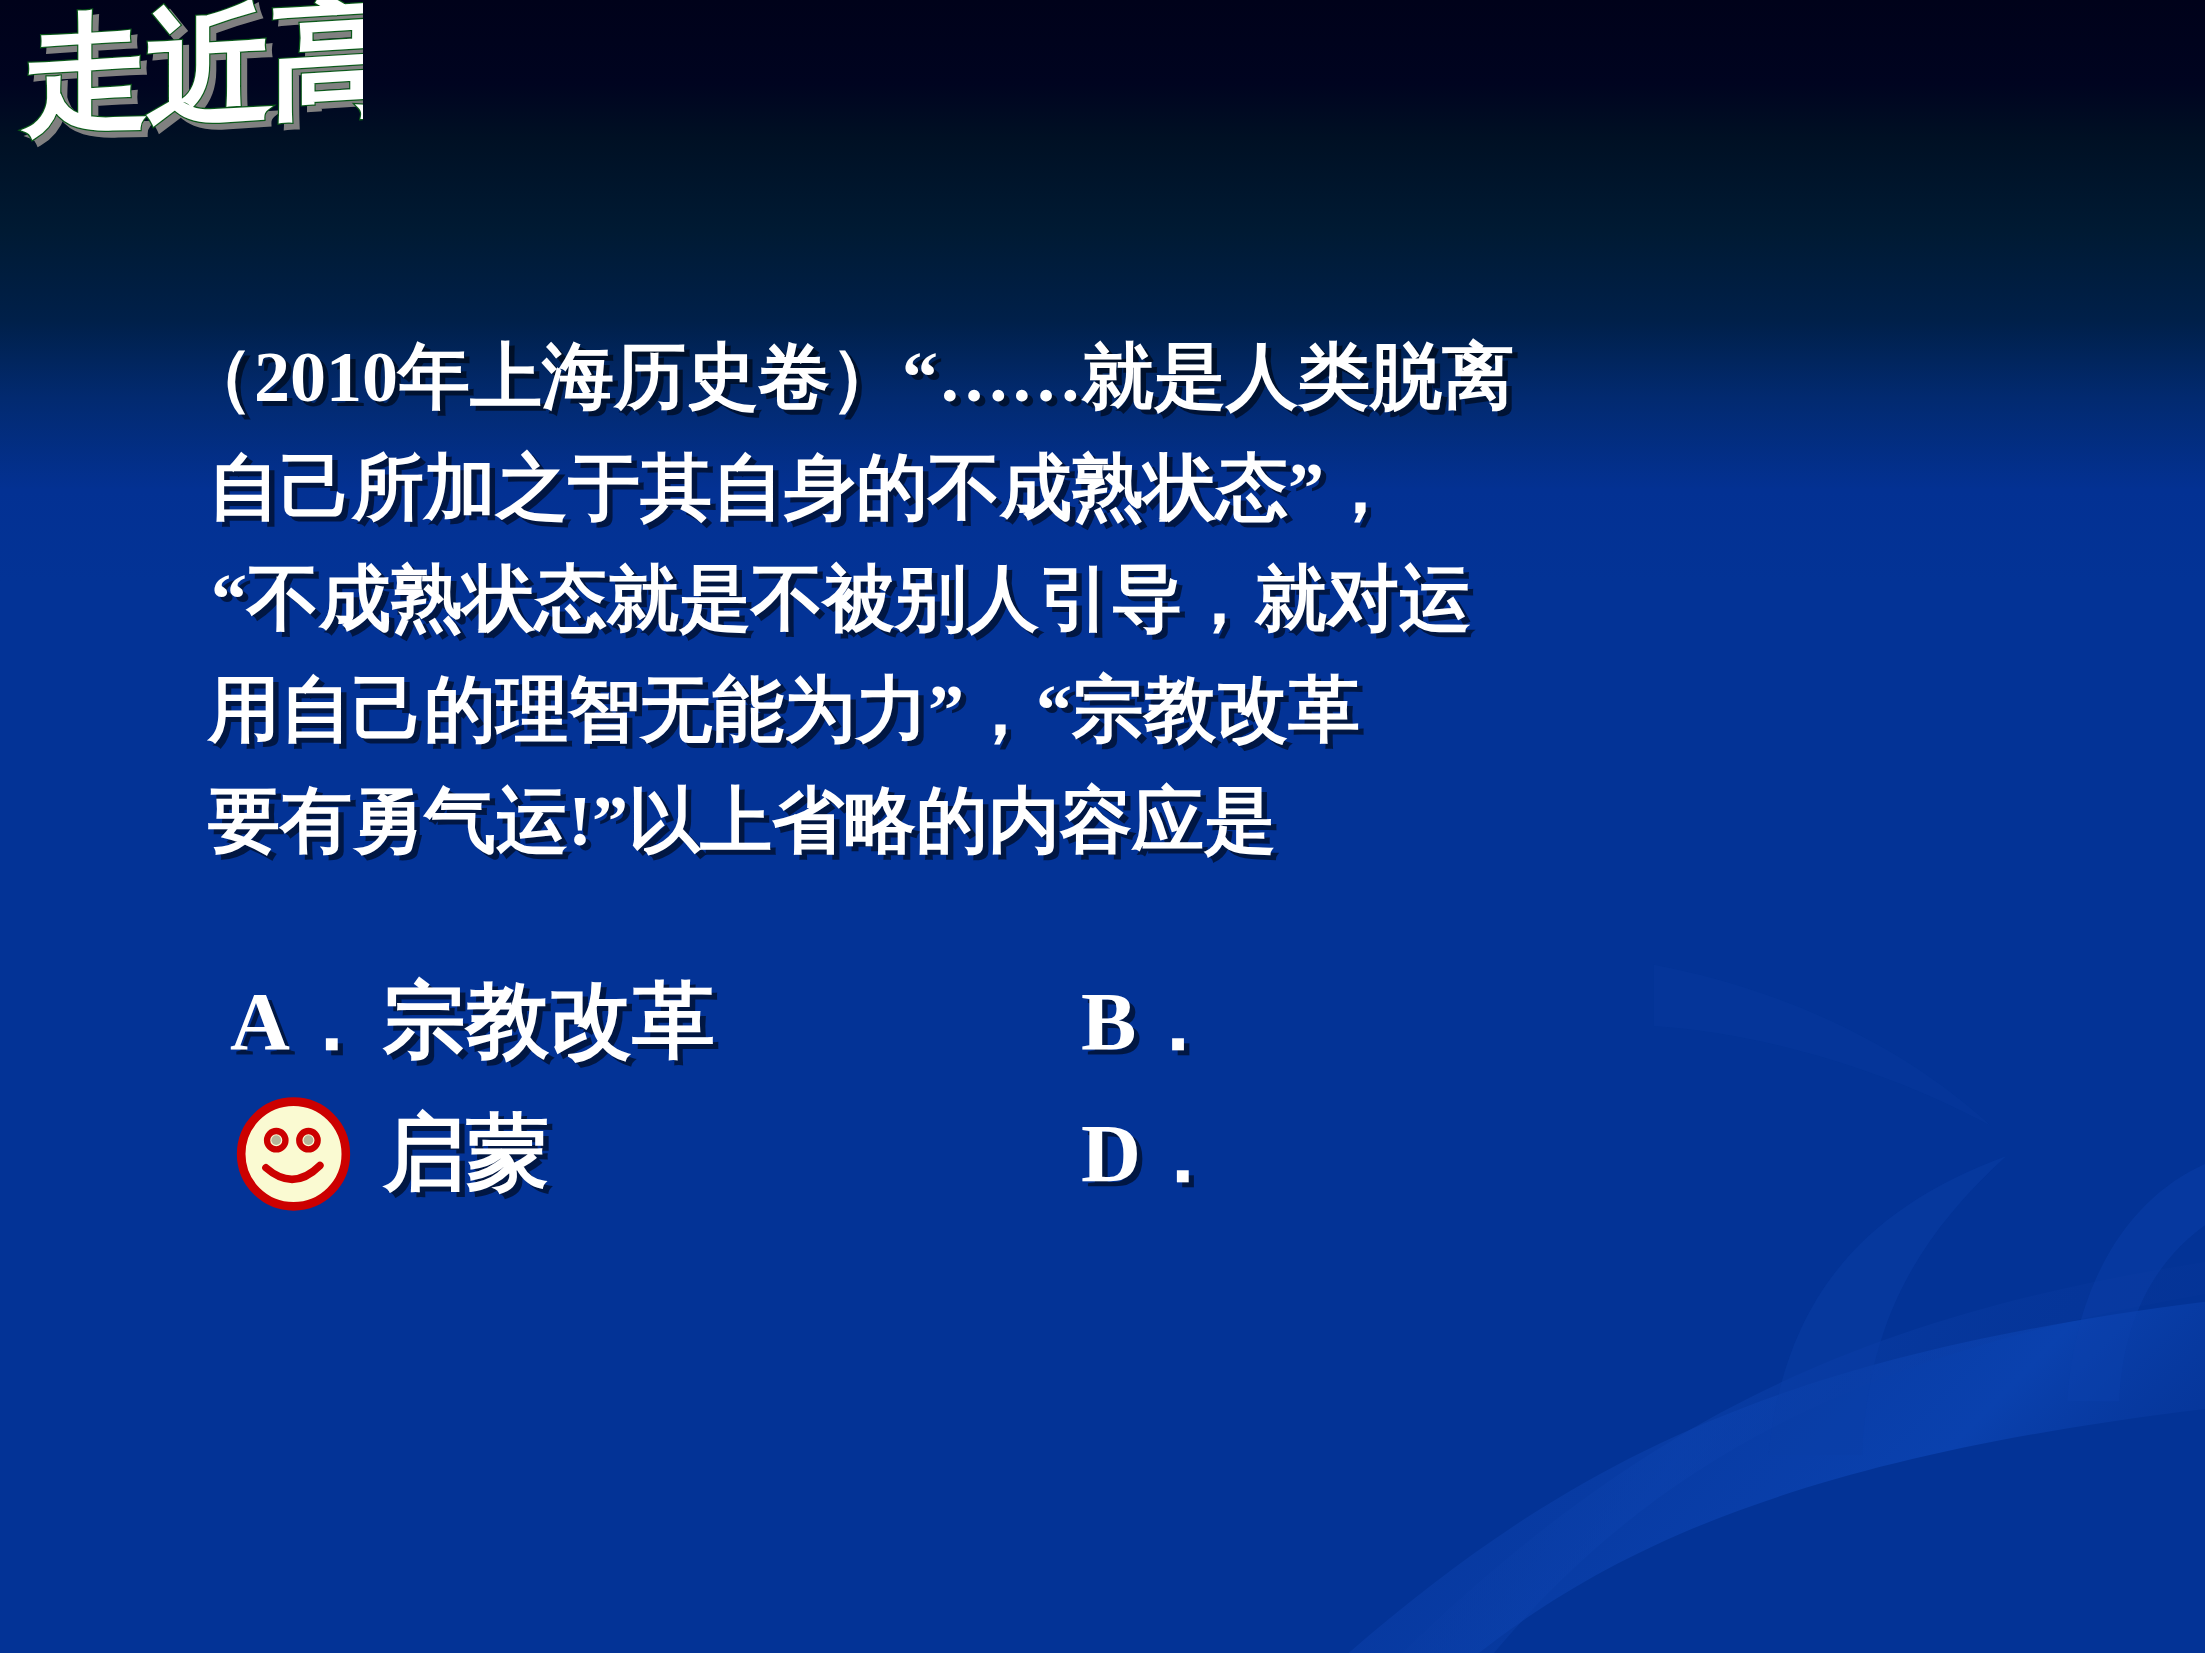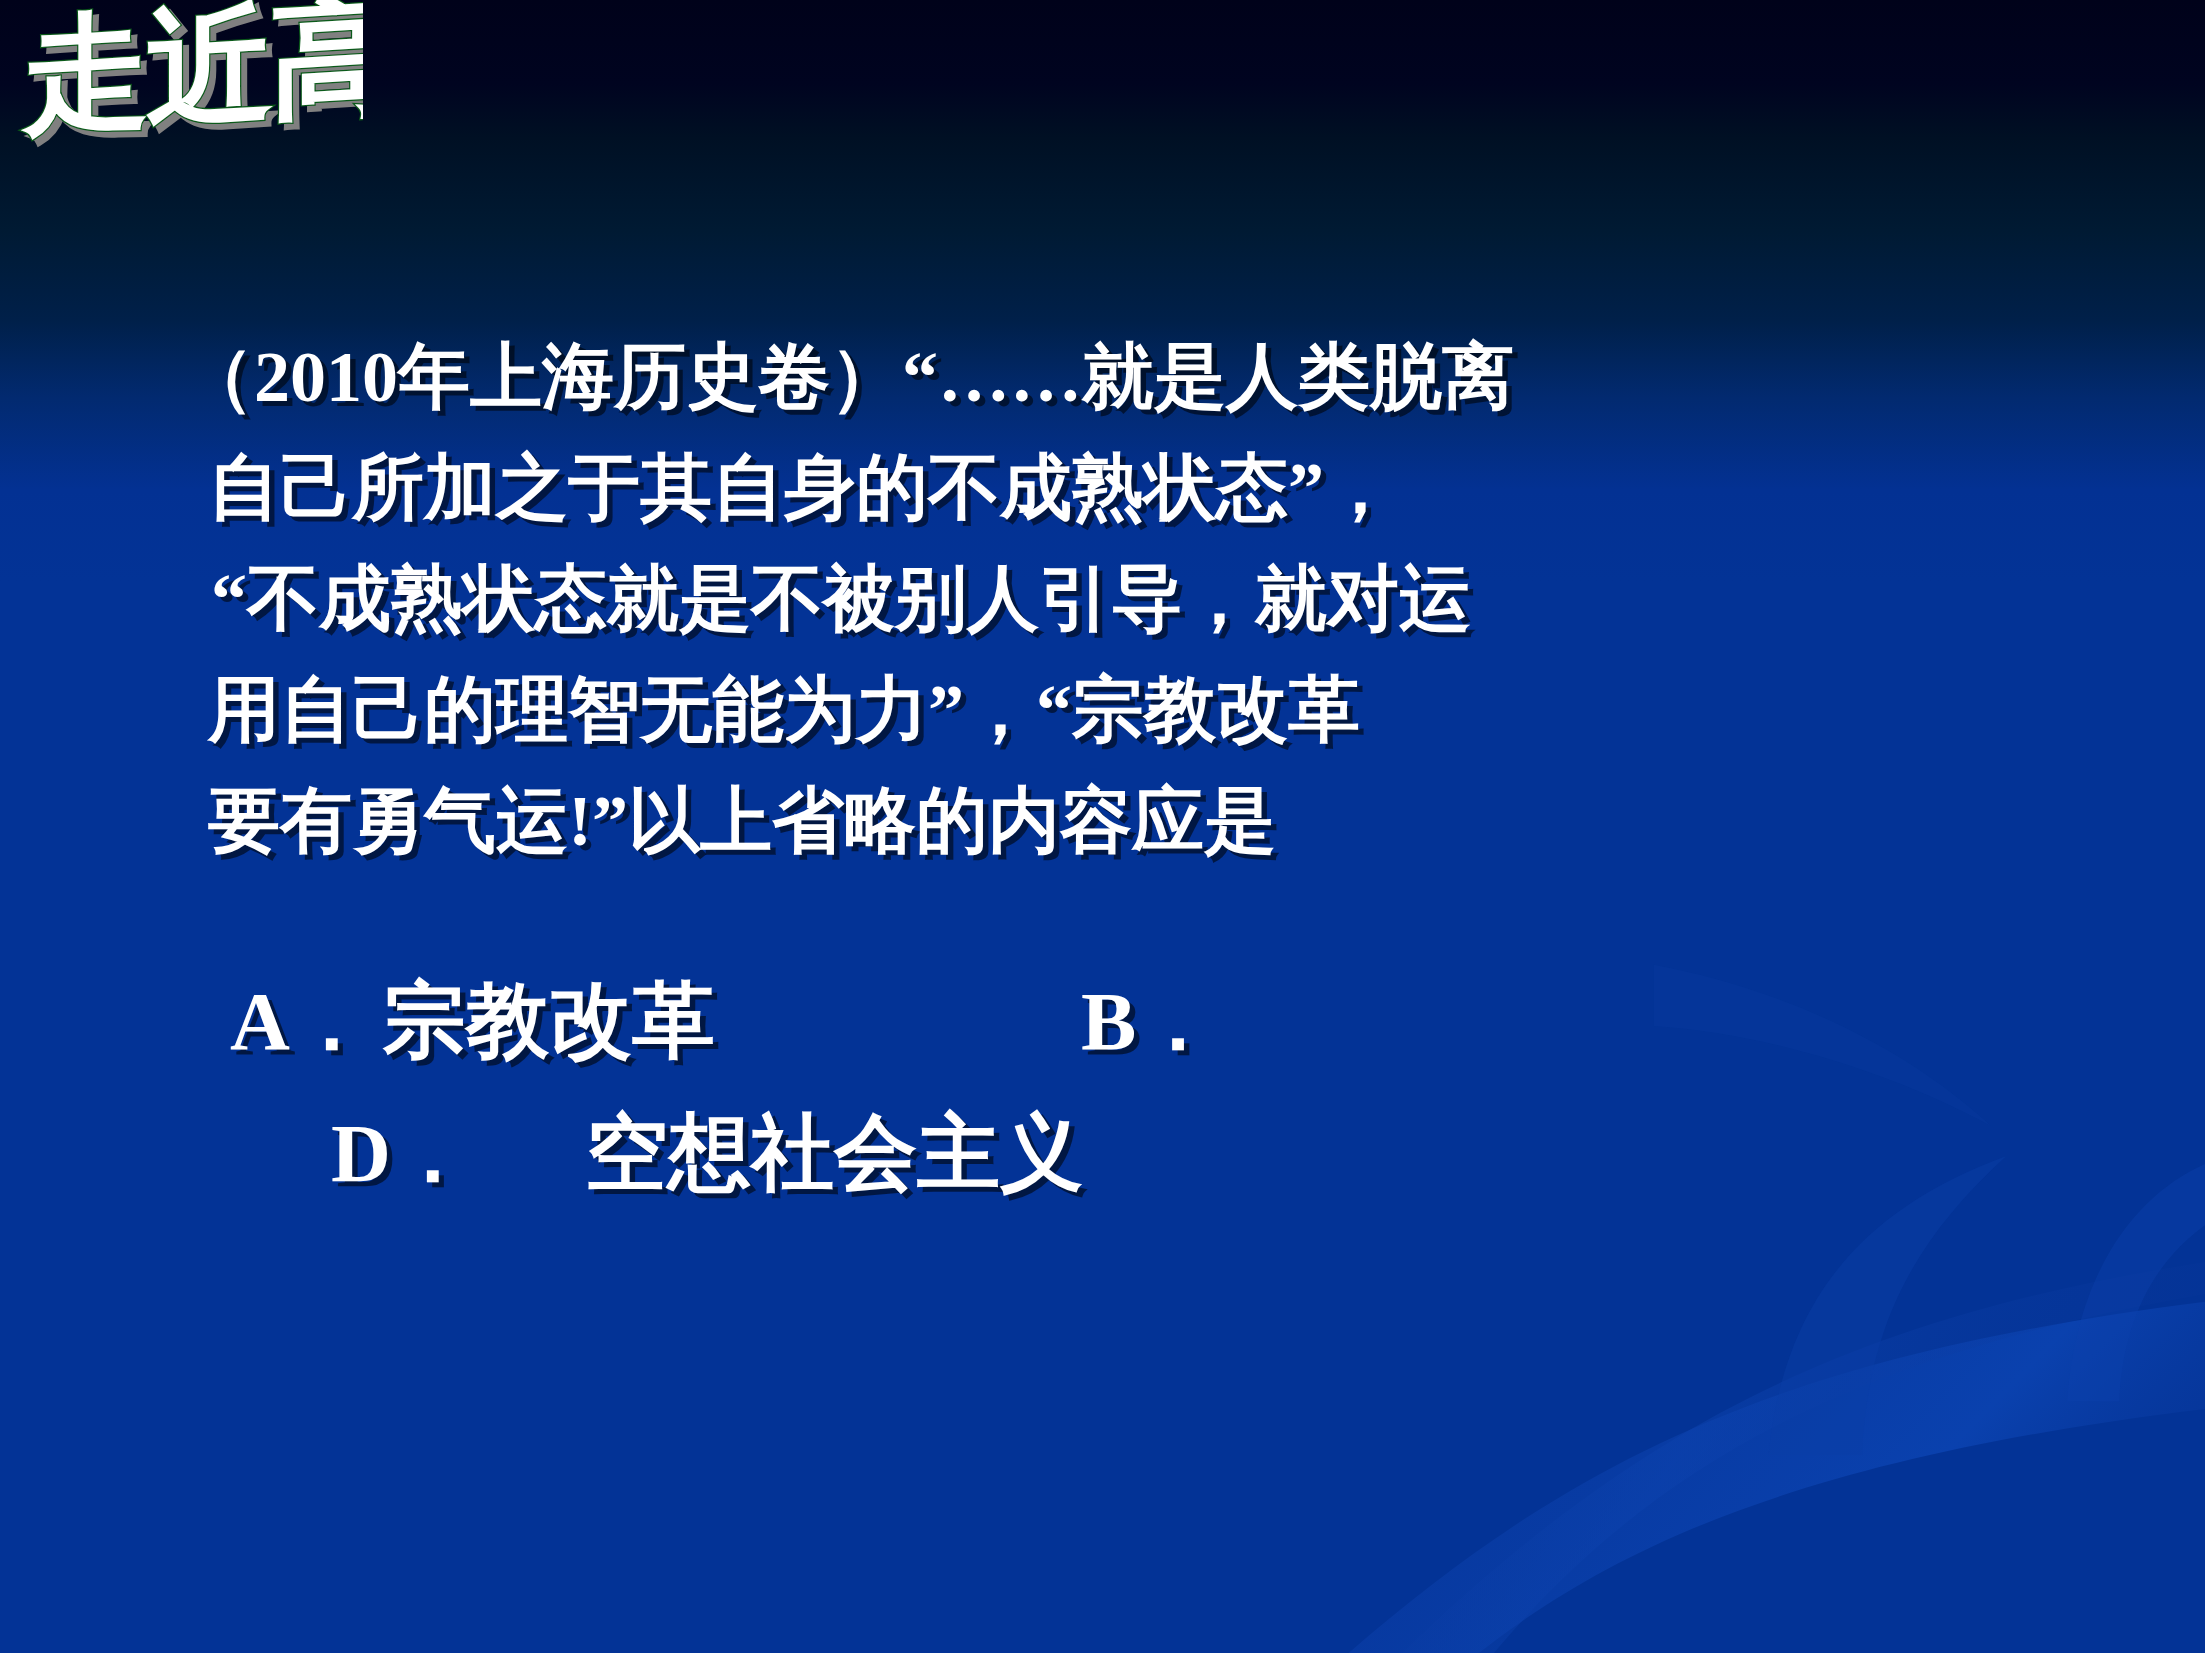--- a/index.html
+++ b/index.html
@@ -185,22 +185,35 @@
       <div class="opt-cell col-left">
         <span class="opt-marker">A．</span>
         <span class="opt-text">宗教改革</span>
       </div>
       <div class="opt-cell col-right">
         <span class="opt-marker marker-right">B．</span>
       </div>
     </div>
 
     <div class="opt-row">
+      <div class="opt-cell col-left">
+
+        <span class="smiley-wrap">
+          <svg class="smiley" viewBox="0 0 100 100">
+            <circle cx="50" cy="50" r="45.5" fill="#fafad2" stroke="#cc0000" stroke-width="7.5"></circle>
+            <circle cx="35" cy="38" r="8" fill="none" stroke="#cc0000" stroke-width="5.5"></circle>
+            <circle cx="35" cy="38" r="4.2" fill="#b5b59a"></circle>
+            <circle cx="63" cy="38" r="8" fill="none" stroke="#cc0000" stroke-width="5.5"></circle>
+            <circle cx="63" cy="38" r="4.2" fill="#b5b59a"></circle>
+            <path d="M26 62 Q 50 83 73 60" fill="none" stroke="#cc0000" stroke-width="6.5" stroke-linecap="round"></path>
+          </svg>
+        </span>
+        <span class="opt-text">启蒙</span>
+      </div>
       <div class="opt-cell col-right">
         <span class="opt-marker marker-right">D．</span>
-        <span class="opt-text">空想社会主义</span>
       </div>
     </div>
 
   </div>
 
 </div>
 
 
 </body></html>

